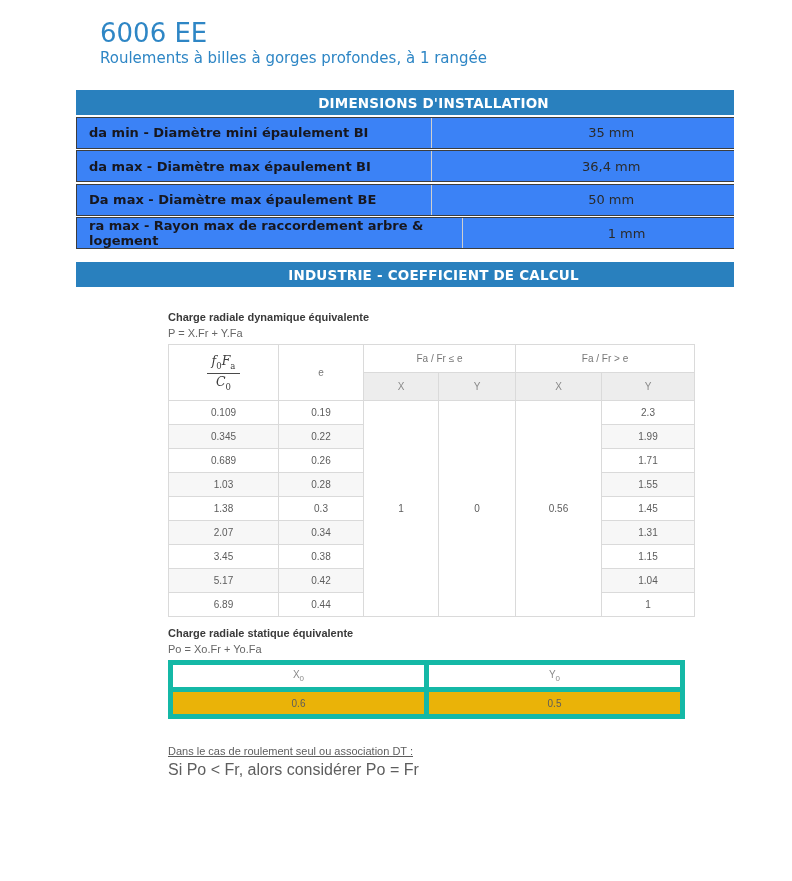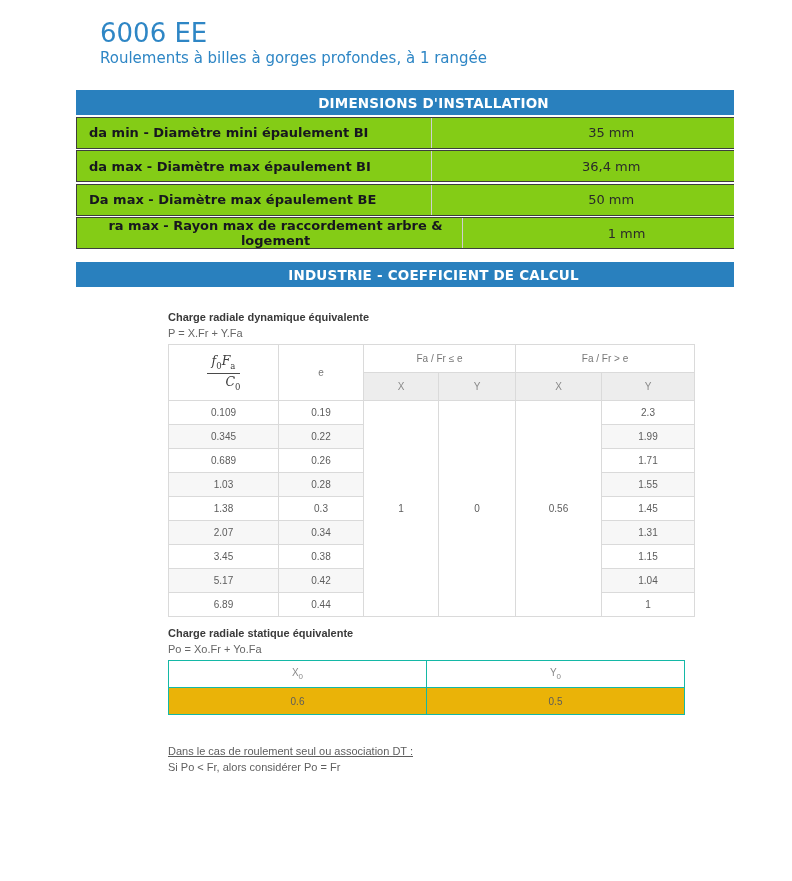--- a/index.html
+++ b/index.html
@@ -20,24 +20,23 @@
     height:25px; background:var(--accent); color:#fff;
     display:flex; align-items:center; justify-content:center;
     font-family:"DejaVu Sans", sans-serif; font-weight:bold; font-size:13.5px;
     letter-spacing:.2px;
   }
 
   
   .sec-install { position:absolute; left:18px; top:90px; width:715px; }
   .install-table { margin-top:1px; }
   .install-row {
-    display:flex; align-items:stretch; background:#84cc16;
+    display:flex; align-items:stretch; background:#3b82f6;
     border:1px solid #3d3d3d; height:32px; margin-top:1.5px;
     font-family:"DejaVu Sans", sans-serif;
-    text-align:center;
   }
   .install-label {
     flex:1 1 auto; display:flex; align-items:center; padding-left:12px;
     font-weight:bold; font-size:13px; color:#17171f;
   }
   .install-value {
     width:50.3%; display:flex; align-items:center; justify-content:center;
     font-size:13px; color:#2a2a2a; border-left:1px solid #cfcfcf;
   }
 
@@ -59,38 +58,38 @@
   table.coef tbody td { height:24px; color:#5c5c5c; }
   table.coef tbody tr:nth-child(even) td { background:#f7f7f7; }
   table.coef tbody tr:nth-child(odd) td { background:#ffffff; }
   table.coef tbody td.merged { background:#ffffff !important; }
   .c-ratio { width:110px; } .c-e { width:85px; }
   .c-x1 { width:75px; } .c-y1 { width:77px; }
   .c-x2 { width:86px; } .c-y2 { width:93px; }
 
   .frac { display:inline-block; font-family:"DejaVu Serif", serif; font-style:italic; font-size:12.5px; color:#3d3d3d; line-height:1.15; }
   .frac .num { display:block; border-bottom:1px solid #4a4a4a; padding:1px 5px 2px; }
-  .frac .den { display:block; padding-top:1px;text-align:right; }
+  .frac .den { display:block; padding-top:1px; }
   .frac sub, .sub0 { font-size:8.5px; font-style:normal; }
 
   
   .static-block { position:absolute; left:110px; top:627px; width:517px; }
   table.static { border-collapse:collapse; width:100%; margin-top:5px; table-layout:fixed; }
   table.static th, table.static td {
-    border:1px solid #14b8a6; text-align:center; height:27px;
+    border:5px solid #14b8a6; text-align:center; height:27px;
     font-size:10px; font-weight:normal; color:#6a6a6a;
   }
   table.static th { background:#fff; color:#8a8a8a; }
   table.static td { background:#eab308; color:#5c5c5c; }
   table.static sub { font-size:8px; }
 
   
   .note-block { position:absolute; left:110px; top:745px; }
   .note-title { font-size:11px; color:#5e5e5e; text-decoration:underline; }
-  .note-text { font-size:11px; color:#5e5e5e; margin-top:4px; }
+  .note-text { font-size:16px; color:#5e5e5e; margin-top:4px; }
 </style>
 </head>
 <body>
 
 <div class="page">
 
   <div class="doc-header">
     <div class="doc-title">6006 EE</div>
     <div class="doc-subtitle">Roulements à billes à gorges profondes, à 1 rangée</div>
   </div>

